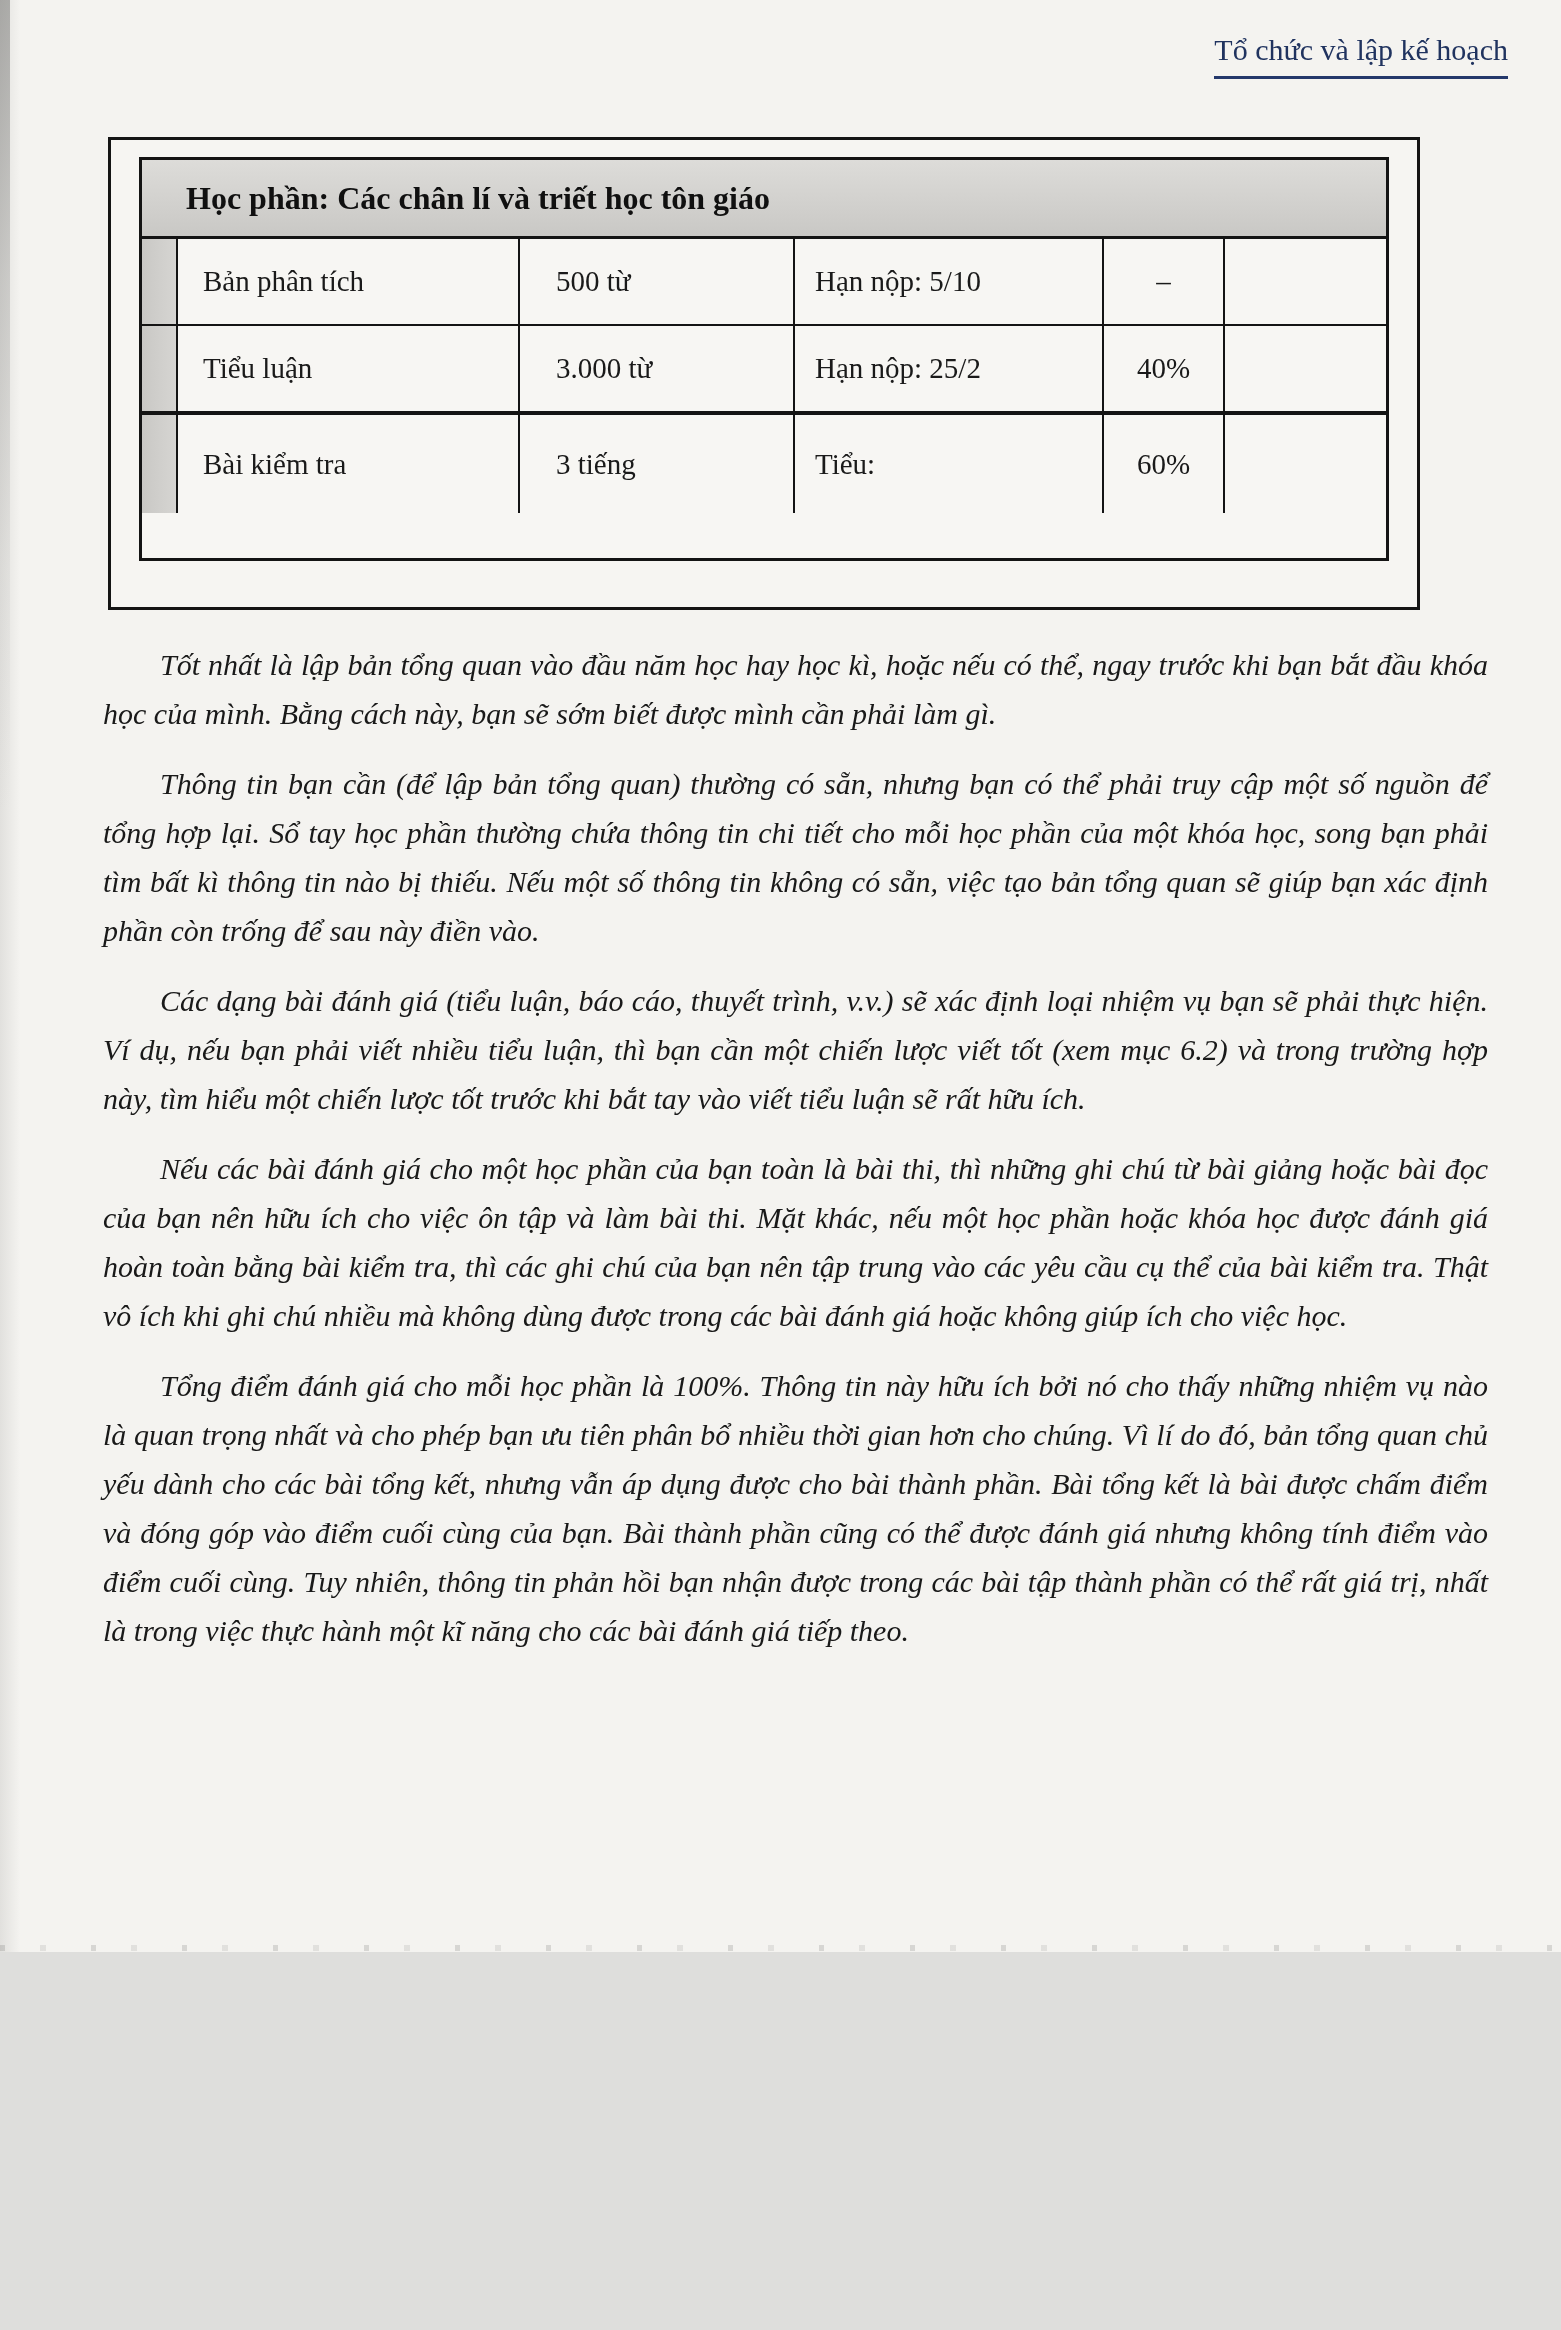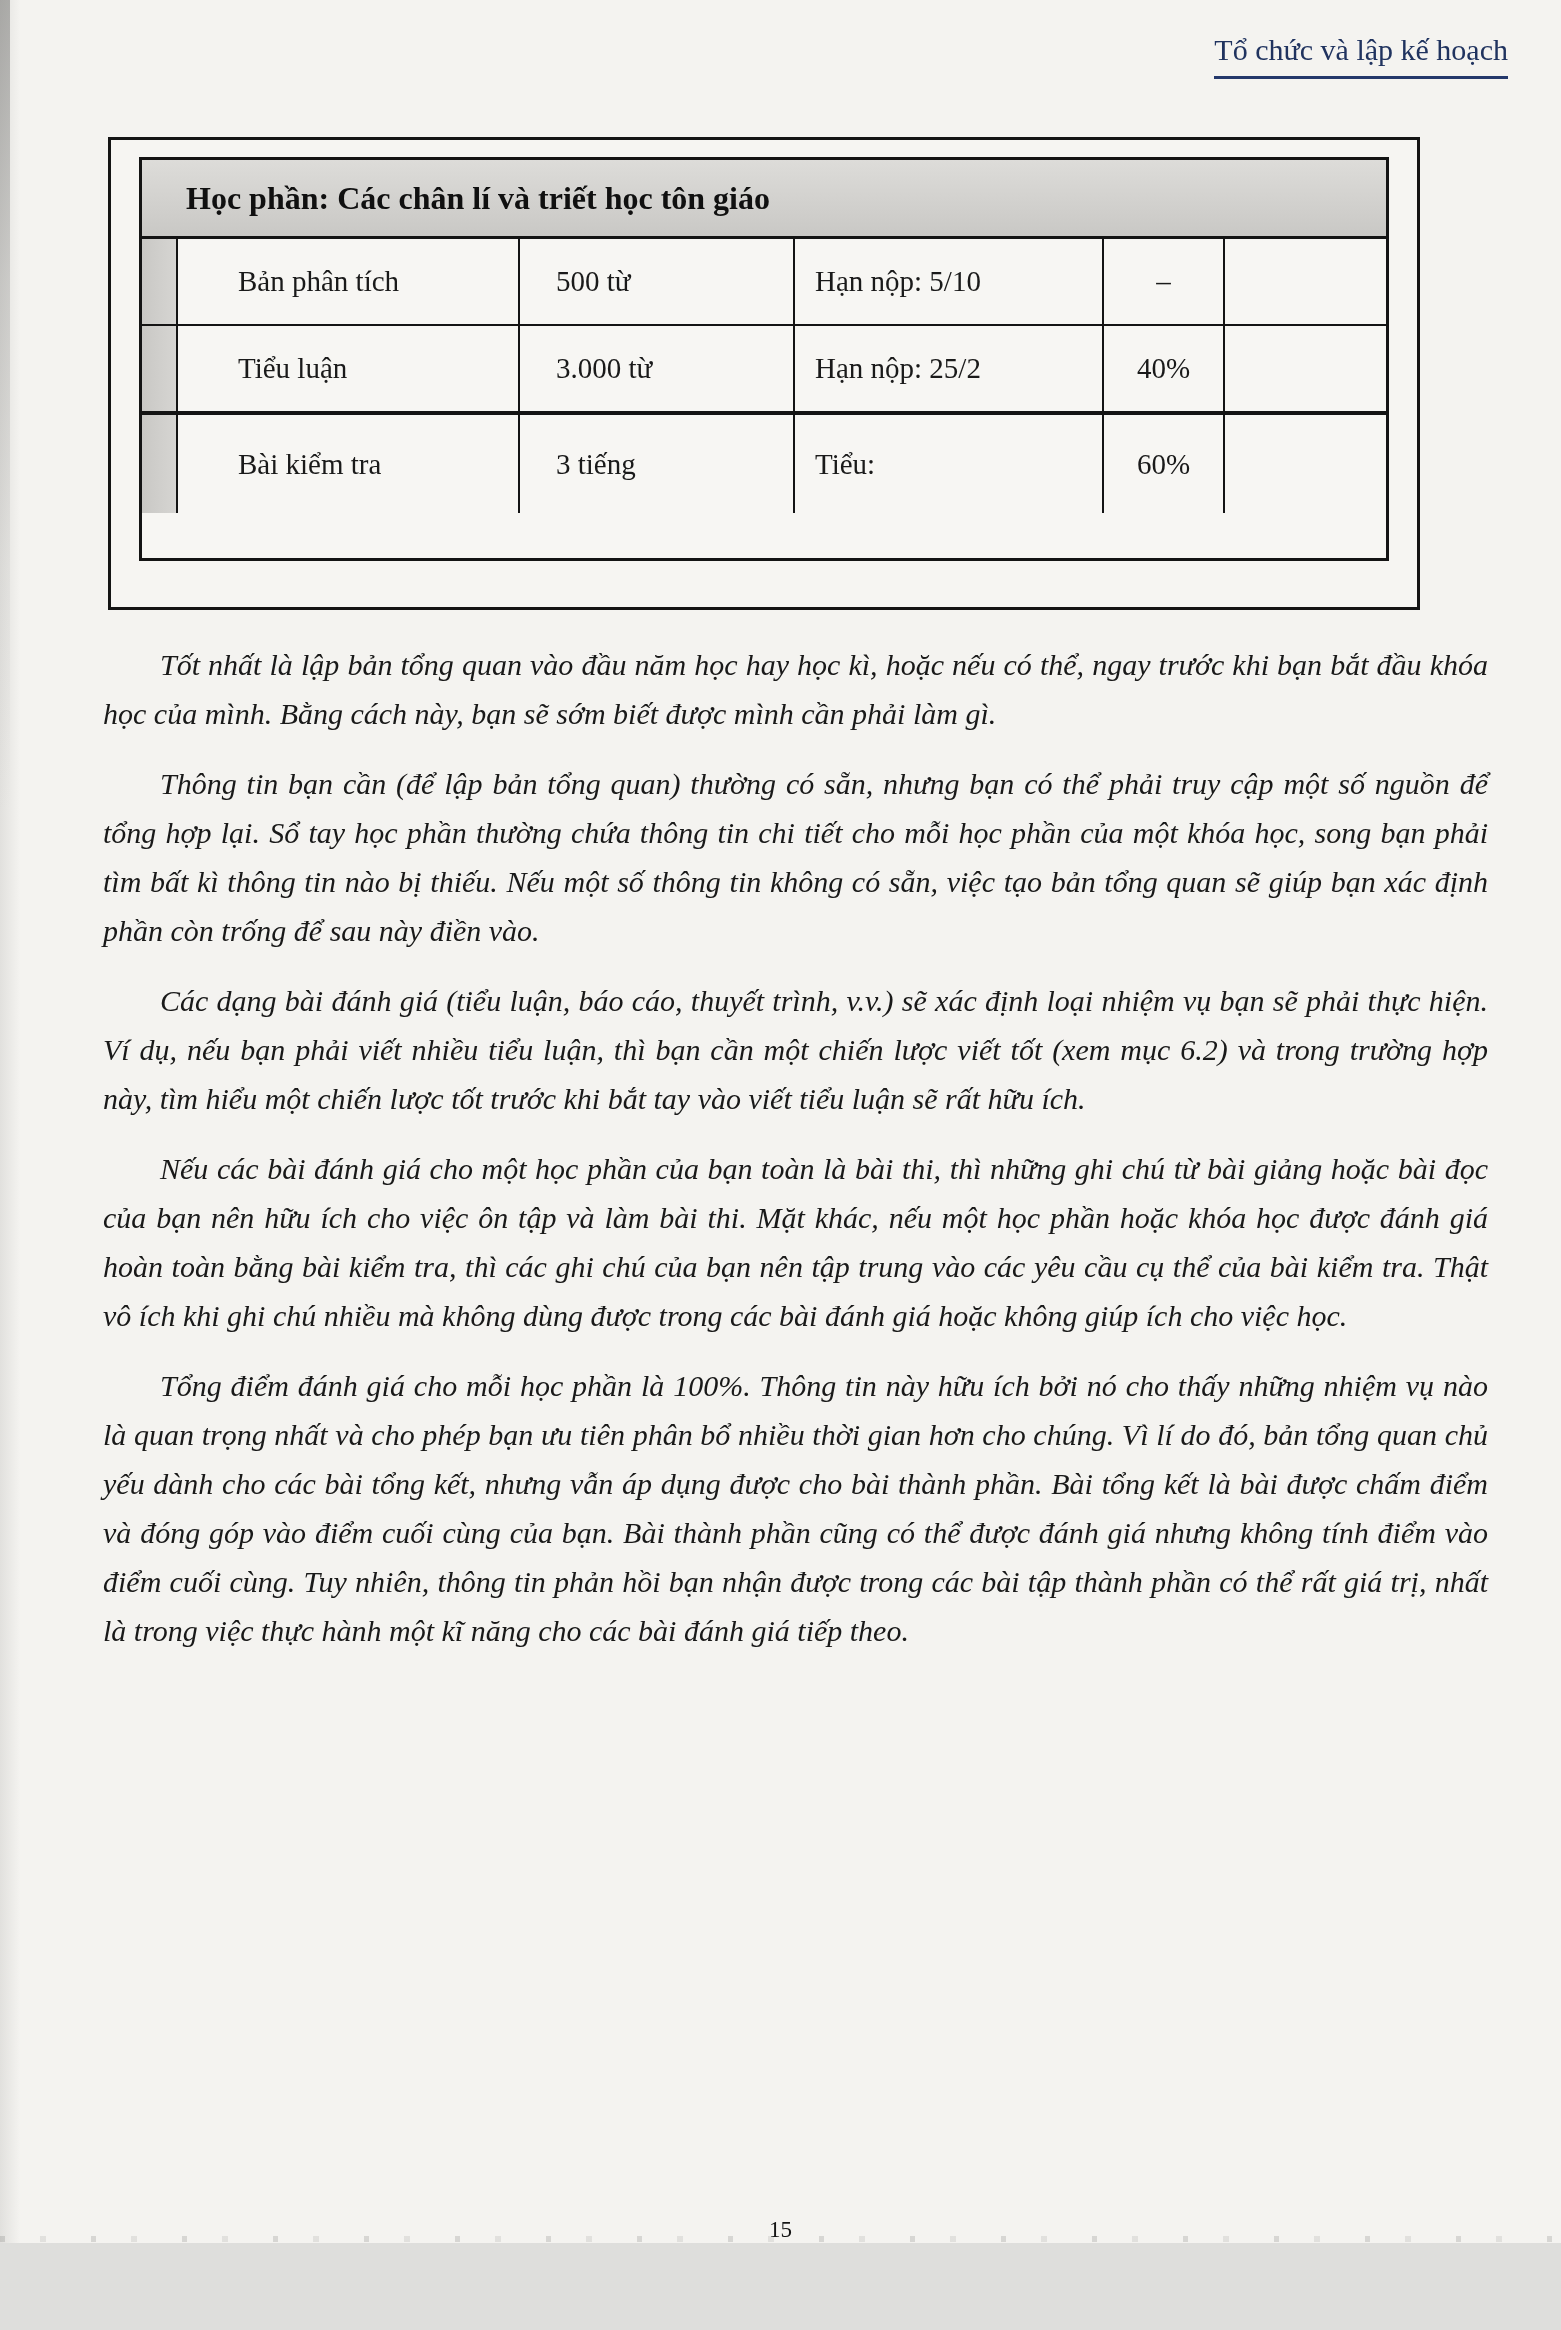--- a/index.html
+++ b/index.html
@@ -1,18 +1,18 @@
 <!DOCTYPE html>
 <html lang="vi" style="font-size:12.4px"><head>
 <meta charset="utf-8">
 <style>
   html,body { margin:0; padding:0; background:#dededc; }
   .page {
     position:relative;
-    width:1561px; height:2243px;
+    width:1561px; height:1952px;
     margin:0 auto;
     background:#f4f3f0;
     overflow:hidden;
     font-family:"Liberation Serif","DejaVu Serif",serif;
     color:#1a1a1a;
   }
 
   
   .edge-left-shade {
     position:absolute; left:0; top:0; width:20px; height:100%;
@@ -80,21 +80,21 @@
     font-size:29px;
   }
   .t-row.gap-above {
     border-top:2.3px solid #141414;
     height:100px;
   }
   .t-row:last-child { border-bottom:none; }
   .cell { display:flex; align-items:center; box-sizing:border-box; }
   .c-stub  { width:36px;  border-right:2.3px solid #141414;
              background:linear-gradient(to right,#c9c8c5,#d6d5d2); }
-  .c-type  { width:342px; border-right:2.3px solid #141414; padding-left:60px; }
+  .c-type  { width:342px; border-right:2.3px solid #141414; padding-left:25px; }
   .c-len   { width:275px; border-right:2.3px solid #141414; padding-left:36px; }
   .c-due   { width:309px; border-right:2.3px solid #141414; padding-left:20px; }
   .c-wt    { width:121px; border-right:2.3px solid #141414; justify-content:center; }
   .c-empty { flex:1; }
 
   
   .body-text {
     position:absolute; left:103px; top:640px; width:1385px;
     font-size:30px; line-height:49px;
     text-align:justify;

